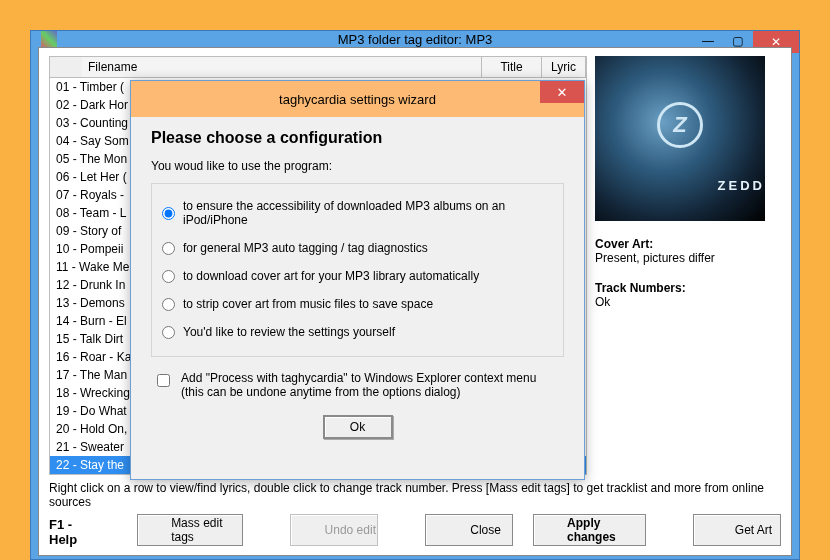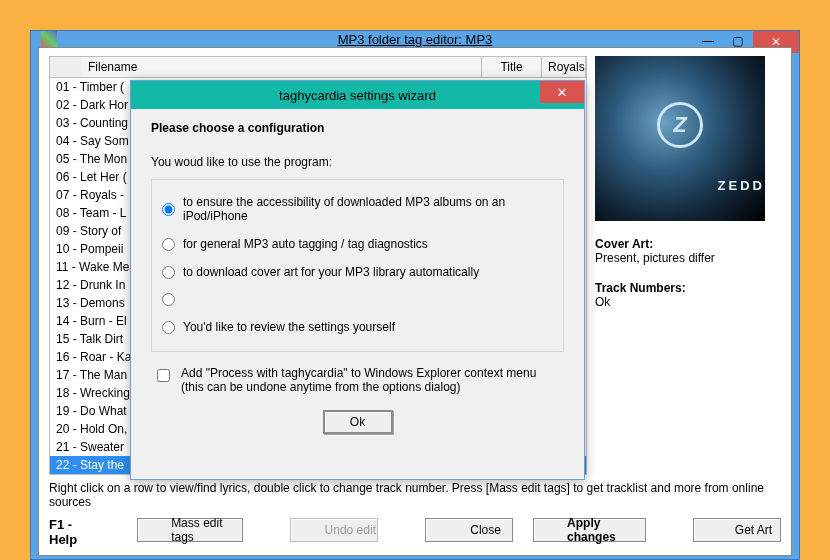--- a/index.html
+++ b/index.html
@@ -34,21 +34,20 @@
   .titlebar .icon {
     width: 16px; height: 16px; margin-left: 10px;
     background: linear-gradient(45deg,#c66,#6c6,#66c);
   }
   .titlebar .title {
     position: absolute;
     left: 0; right: 0;
     text-align: center;
     font-size: 13px;
     pointer-events: none;
-    text-decoration: underline;
   }
   .winbtns { position: absolute; right: 0; top: 0; display: flex; }
   .winbtn {
     width: 30px; height: 20px;
     display: flex; align-items: center; justify-content: center;
     font-size: 12px; color: #000;
   }
   .winbtn.close { background: #d9534f; width: 46px; color: #fff; height: 22px;}
   .client {
     flex: 1;
@@ -98,21 +97,21 @@
   .art .brand {
     position:absolute; left:0; right:0; bottom:28px; text-align:right;
     color:#e6f2fa; font-size:13px; letter-spacing:3px; font-weight:bold;
   }
   .sidelabel { font-weight:bold; margin-top:6px; font-size:12px;}
   .sideval { font-size:12px; margin-bottom:10px; }
   .hint { font-size:12px; margin-top:6px; }
   .help { font-weight:bold; font-size:13px; margin-top:4px;}
   .bottombar { display:flex; gap:10px; align-items:center; margin-top:4px;}
   .btn {
-    min-width:88px; height:24px;
+    min-width:88px; height:32px;
     border:1px solid #8a8a8a; background:#efefef;
     font-size:12px; display:flex; align-items:center; justify-content:center;
     box-shadow: inset 1px 1px 0 #fff;
     padding-left: 33px;
   }
   .btn.bold { font-weight:bold; }
   .btn.disabled { color:#9a9a9a; border-color:#c0c0c0; }
   .bottombar .spacer { flex:1; }
 
   
@@ -121,33 +120,33 @@
     left: 130px;
     top: 80px;
     width: 455px;
     height: 400px;
     border:1px solid #6c9fd6;
     background:#f0f0f0;
     box-shadow: 0 2px 12px rgba(0,0,0,0.3);
     display:flex; flex-direction:column;
   }
   .dlg-titlebar {
-    height:28px; background:#14b8a6; color:#000;
+    height:36px; background:#fdba74; color:#000;
     position:relative; display:flex; align-items:center;
   }
   .dlg-titlebar .dtitle {
     position:absolute; left:0; right:0; text-align:center; font-size:13px;
   }
   .dlg-titlebar .dclose {
     position:absolute; right:0; top:0; width:44px; height:22px;
     background:#d9534f; color:#fff; display:flex;align-items:center;justify-content:center;
     font-size:13px;
   }
   .dlg-body { flex:1; padding:12px 20px 10px 20px; font-size:12px;}
-  .dlg-h { font-weight:bold; margin-bottom:20px; font-size:12px;}
+  .dlg-h { font-weight:bold; margin-bottom:12px; font-size:16px;}
   .dlg-sub { margin-bottom:10px; }
   .radiogrp { border:1px solid #d5d5d5; padding:8px 8px 10px 8px; }
   .radiorow { display:flex; align-items:center; gap:8px; padding:7px 2px; font-size:12px;}
   .radiorow input[type=radio]{ margin:0; }
   .chkrow { display:flex; align-items:flex-start; gap:8px; padding:14px 2px 10px 2px;}
   .okwrap { text-align:center; margin-top:6px;}
   .okbtn { width:70px; height:24px; border:2px solid #8a8a8a; background:#efefef; box-shadow:inset 1px 1px 0 #fff, 1px 1px 0 #aaa; display:inline-flex;align-items:center;justify-content:center;}
 </style>
 </head>
 <body>
@@ -161,21 +160,21 @@
       <div class="winbtn">▢</div>
       <div class="winbtn close">✕</div>
     </div>
   </div>
   <div class="client">
     <div class="topgrid">
       <div class="listwrap">
         <div class="colheads">
           <div class="ch-filename">Filename</div>
           <div class="ch-title">Title</div>
-          <div class="ch-lyric">Royals</div>
+          <div class="ch-lyric">Lyric</div>
         </div>
         <div class="rows" id="rows">
             <div class="row">
               <div class="fn">01 - Timber (</div>
               <div class="ttl"></div>
               <div class="lyr">-</div>
             </div>
             <div class="row">
               <div class="fn">02 - Dark Hor</div>
               <div class="ttl"></div>
@@ -327,20 +326,21 @@
       <label class="radiorow">
         <input type="radio" name="cfg" style="">
         <span>for general MP3 auto tagging / tag diagnostics</span>
       </label>
       <label class="radiorow">
         <input type="radio" name="cfg" style="">
         <span>to download cover art for your MP3 library automatically</span>
       </label>
       <label class="radiorow">
         <input type="radio" name="cfg" style="">
+        <span>to strip cover art from music files to save space</span>
       </label>
       <label class="radiorow">
         <input type="radio" name="cfg" style="">
         <span>You'd like to review the settings yourself</span>
       </label>
     </div>
     <label class="chkrow">
       <input type="checkbox" style="">
       <span>Add "Process with taghycardia" to Windows Explorer context menu (this can be undone anytime from the options dialog)</span>
     </label>

